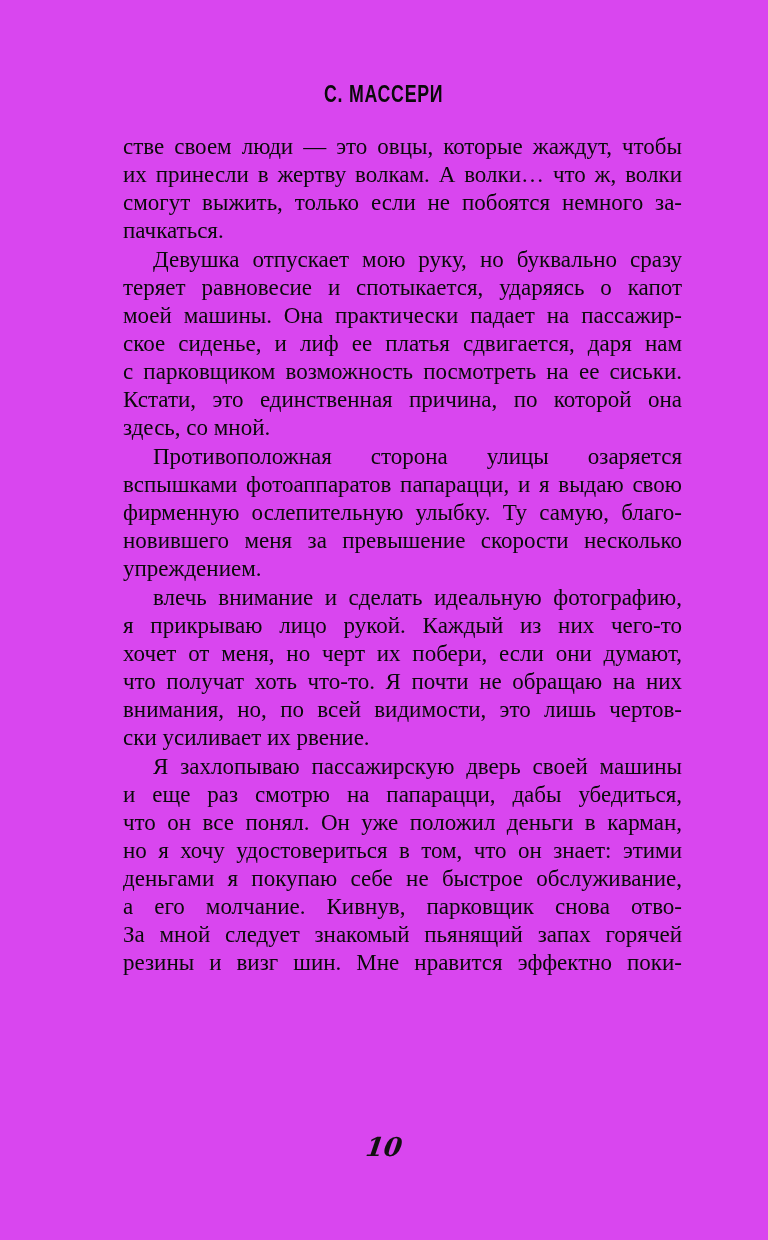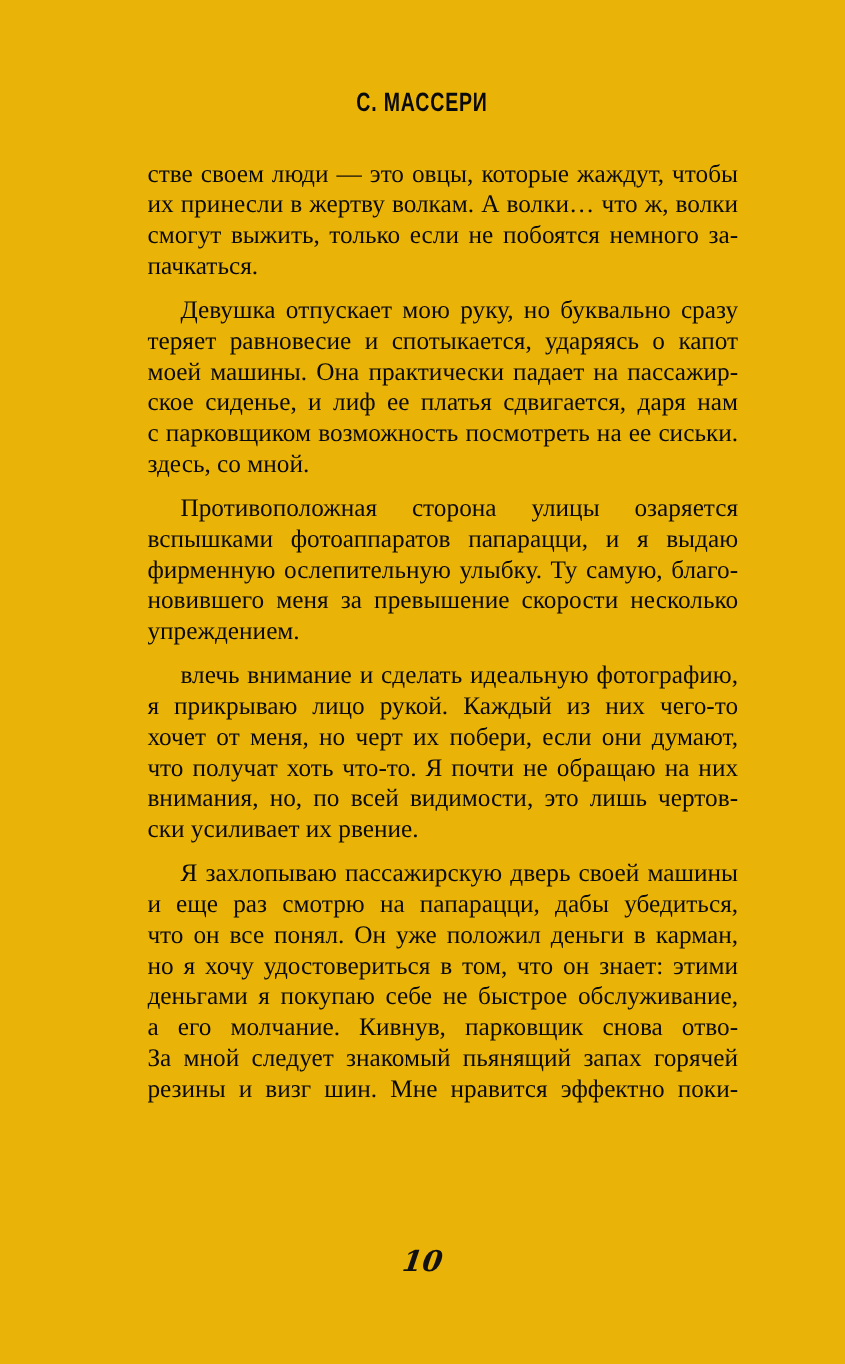--- a/index.html
+++ b/index.html
@@ -4,21 +4,21 @@
 <style>
   html, body {
     margin: 0;
     padding: 0;
     background: #ffffff;
   }
   .page {
     position: relative;
     width: 768px;
     height: 1240px;
-    background: #eab308;
+    background: #d946ef;
     overflow: hidden;
     font-family: "Liberation Serif", serif;
     color: #0a0a0a;
   }
   .running-header {
     position: absolute;
     top: 82px;
     left: 0;
     width: 100%;
     text-align: center;
@@ -36,21 +36,21 @@
   }
   .body-text {
     position: absolute;
     left: 122px;
     top: 132px;
     width: 561px;
     font-size: 23px;
     line-height: 28px;
   }
   .para {
-    margin: 12px;
+    margin: 1px;
     padding: 0;
   }
   .line {
     text-align: justify;
     text-align-last: justify;
     height: 28px;
     overflow: hidden;
     white-space: normal;
   }
   .line.line-end {
@@ -92,20 +92,21 @@
         <div class="line">их принесли в жертву волкам. А волки… что ж, волки</div>
         <div class="line">смогут выжить, только если не побоятся немного за-</div>
         <div class="line line-end">пачкаться.</div>
       </div>
       <div class="para indent">
         <div class="line">Девушка отпускает мою руку, но буквально сразу</div>
         <div class="line">теряет равновесие и спотыкается, ударяясь о капот</div>
         <div class="line">моей машины. Она практически падает на пассажир-</div>
         <div class="line">ское сиденье, и лиф ее платья сдвигается, даря нам</div>
         <div class="line">с парковщиком возможность посмотреть на ее сиськи.</div>
+        <div class="line">Кстати, это единственная причина, по которой она</div>
         <div class="line line-end">здесь, со мной.</div>
       </div>
       <div class="para indent">
         <div class="line">Противоположная сторона улицы озаряется</div>
         <div class="line">вспышками фотоаппаратов папарацци, и я выдаю свою</div>
         <div class="line">фирменную ослепительную улыбку. Ту самую, благо-</div>
         <div class="line">новившего меня за превышение скорости несколько</div>
         <div class="line line-end">упреждением.</div>
       </div>
       <div class="para indent">

